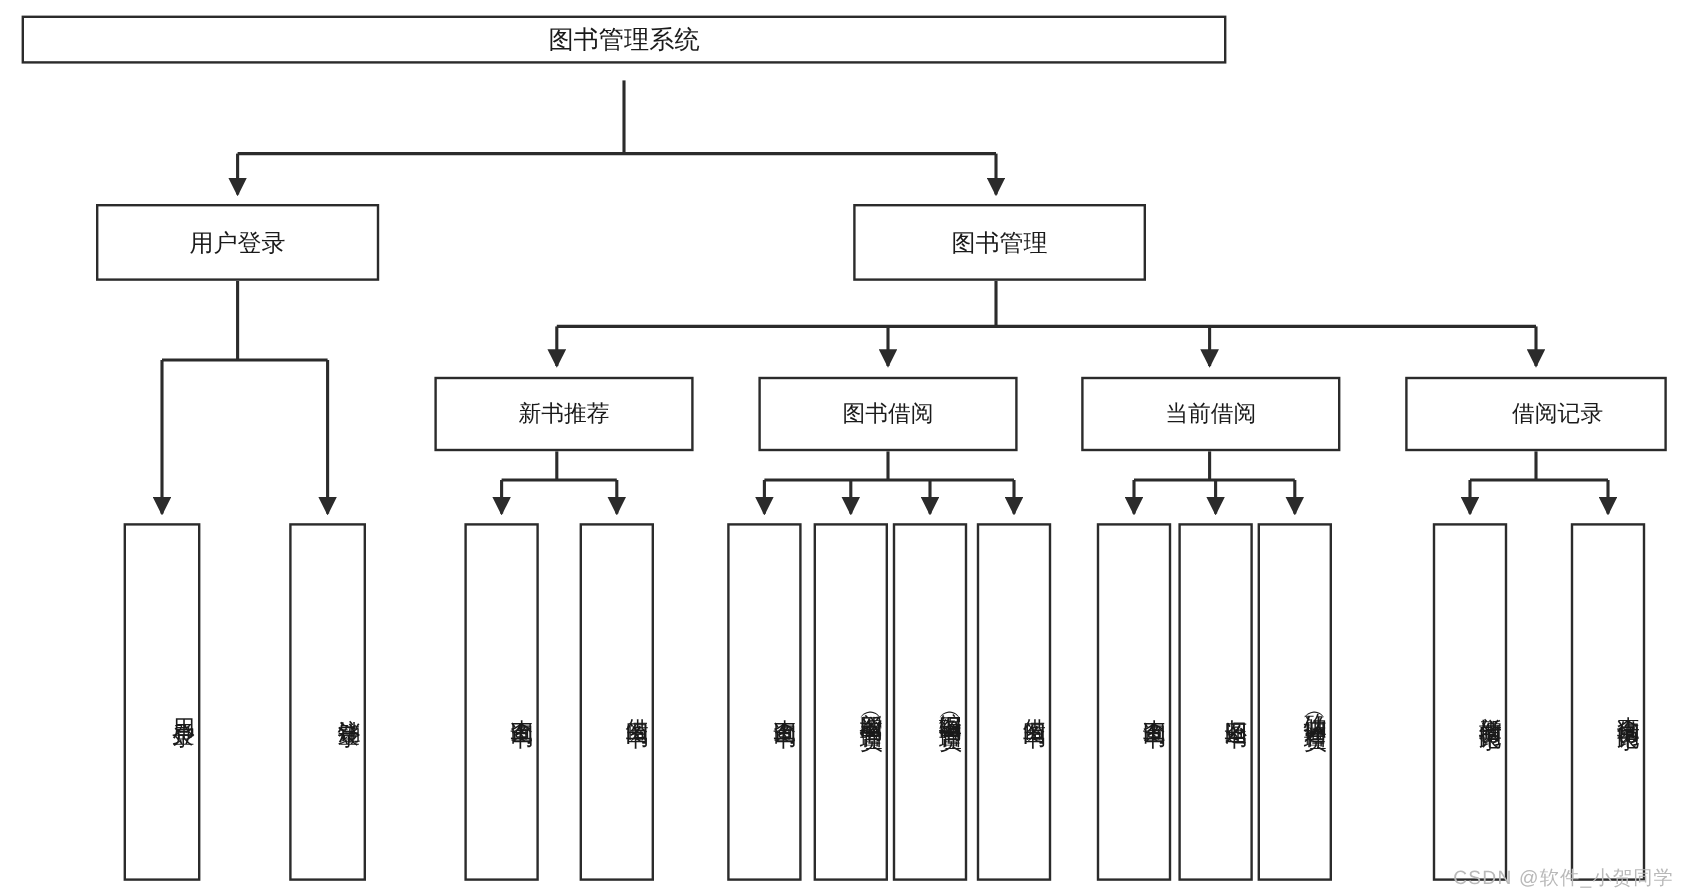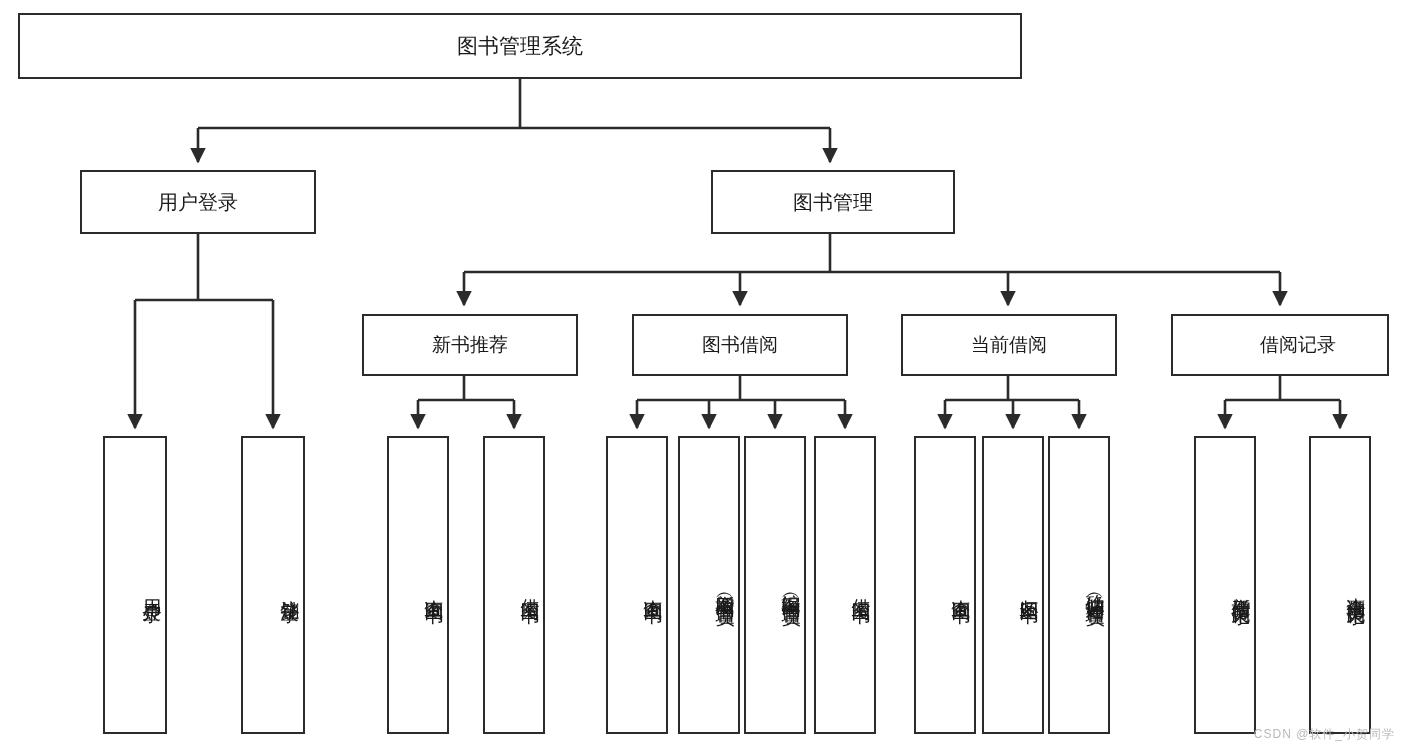--- a/index.html
+++ b/index.html
@@ -24,21 +24,21 @@
   .node {
     position: absolute;
     background: #ffffff;
     border: 2px solid #2b2b2b;
     display: flex;
     align-items: center;
     justify-content: center;
     color: #1a1a1a;
   }
   .node.root {
-    left: 18px; top: 13px; width: 1004px; height: 66px;
+    left: 18px; top: 13px; width: 1004px; height: 40px;
     font-size: 21px;
   }
   .node.l2 {
     height: 64px;
     font-size: 20px;
   }
   .node.l3 {
     height: 62px;
     font-size: 19px;
   }
@@ -52,21 +52,21 @@
     padding-top: 6px;
     align-items: flex-start;
     justify-content: center;
   }
   .node.leaf.tall-text { font-size: 19px; }
   .label { display: block; }
   .watermark {
     position: absolute;
     right: 10px;
     bottom: 4px;
-    font-size: 12px;
+    font-size: 16px;
     color: #b9b9b9;
     letter-spacing: 1px;
     white-space: nowrap;
     margin-top: 48px;
   }
 </style>
 </head>
 <body>
 
 <div id="canvas">

